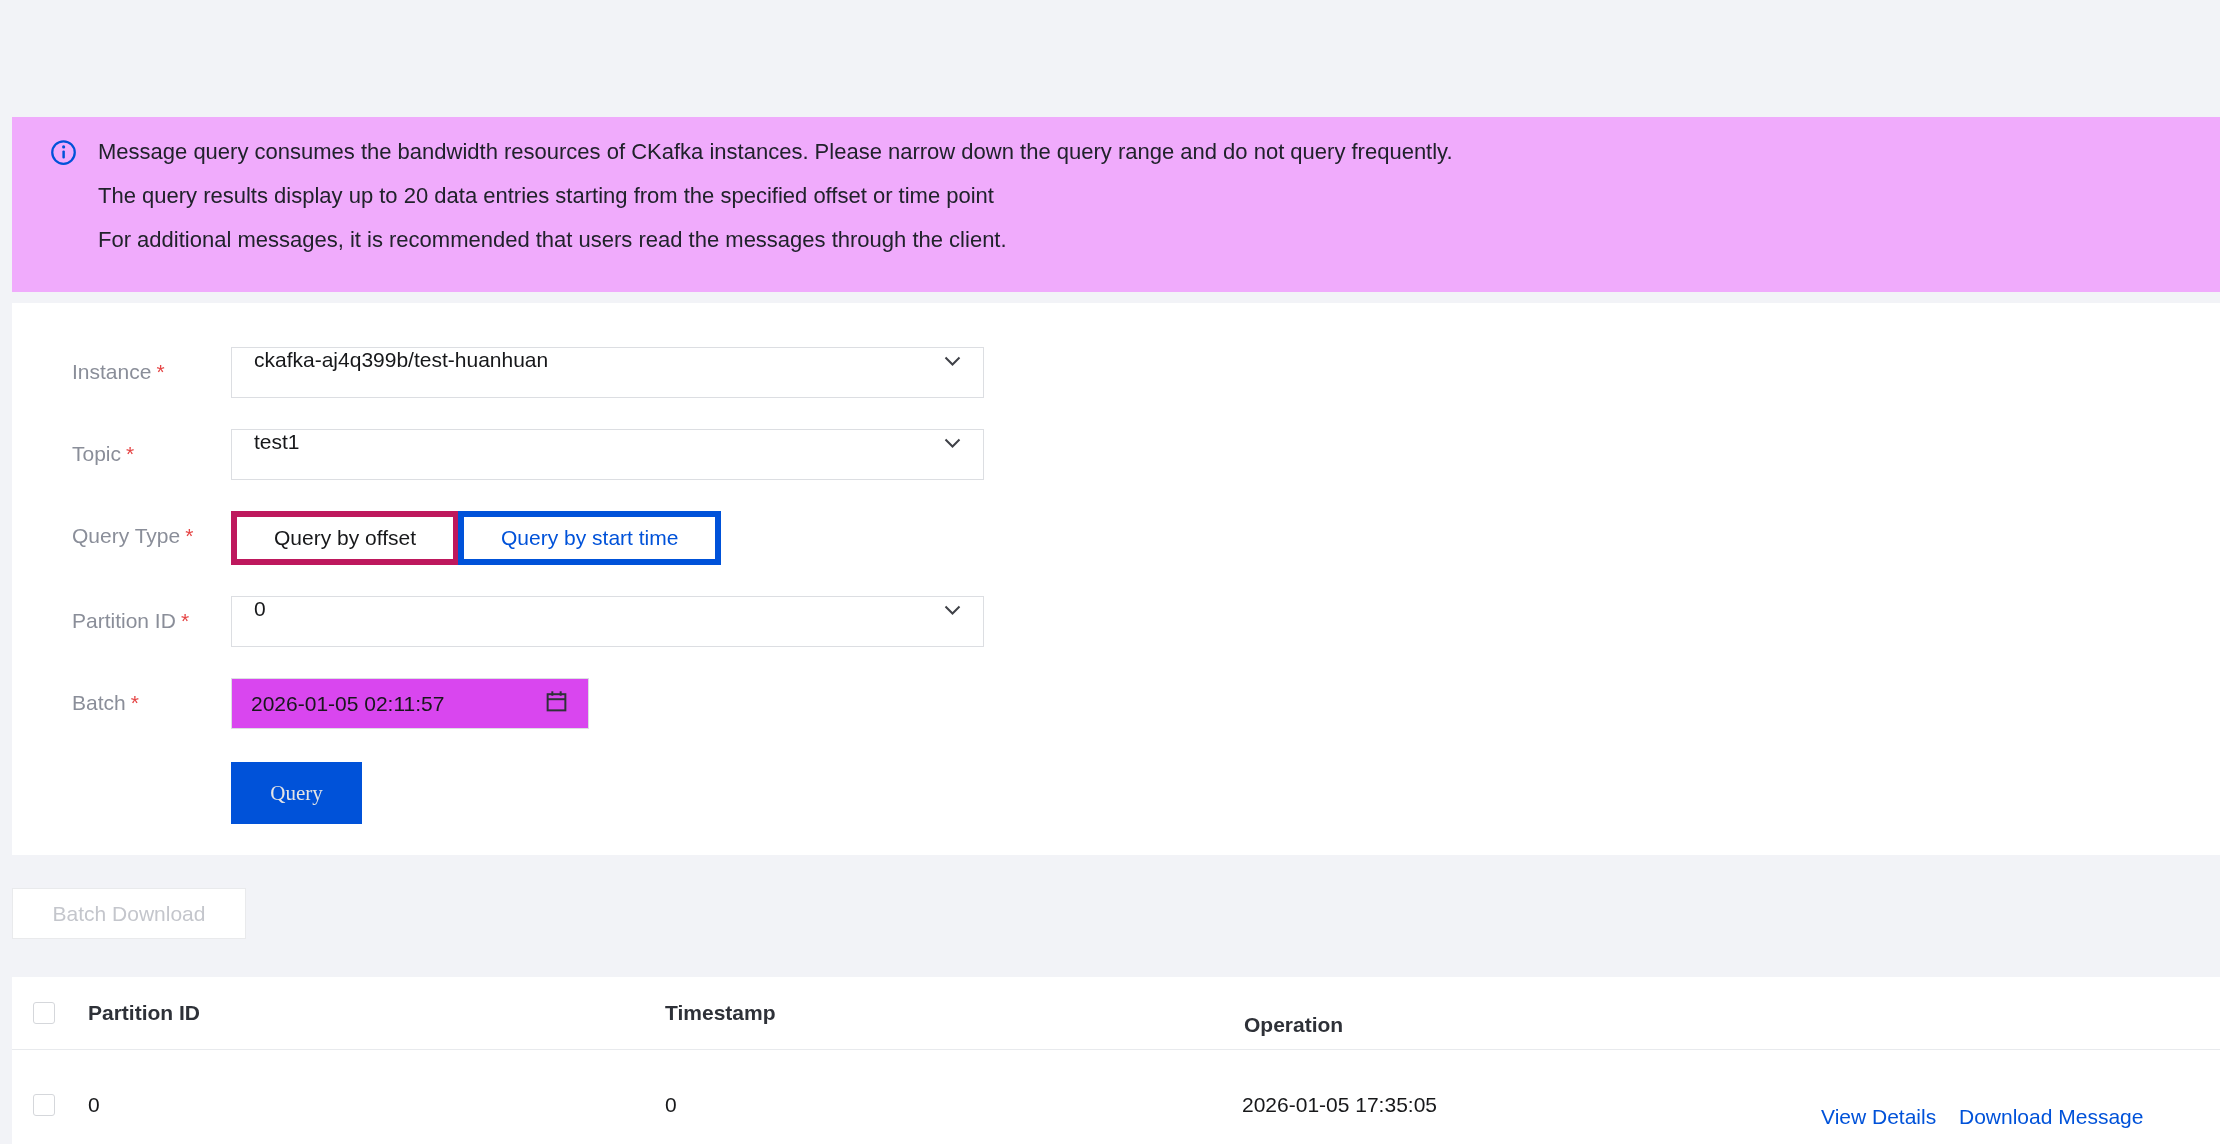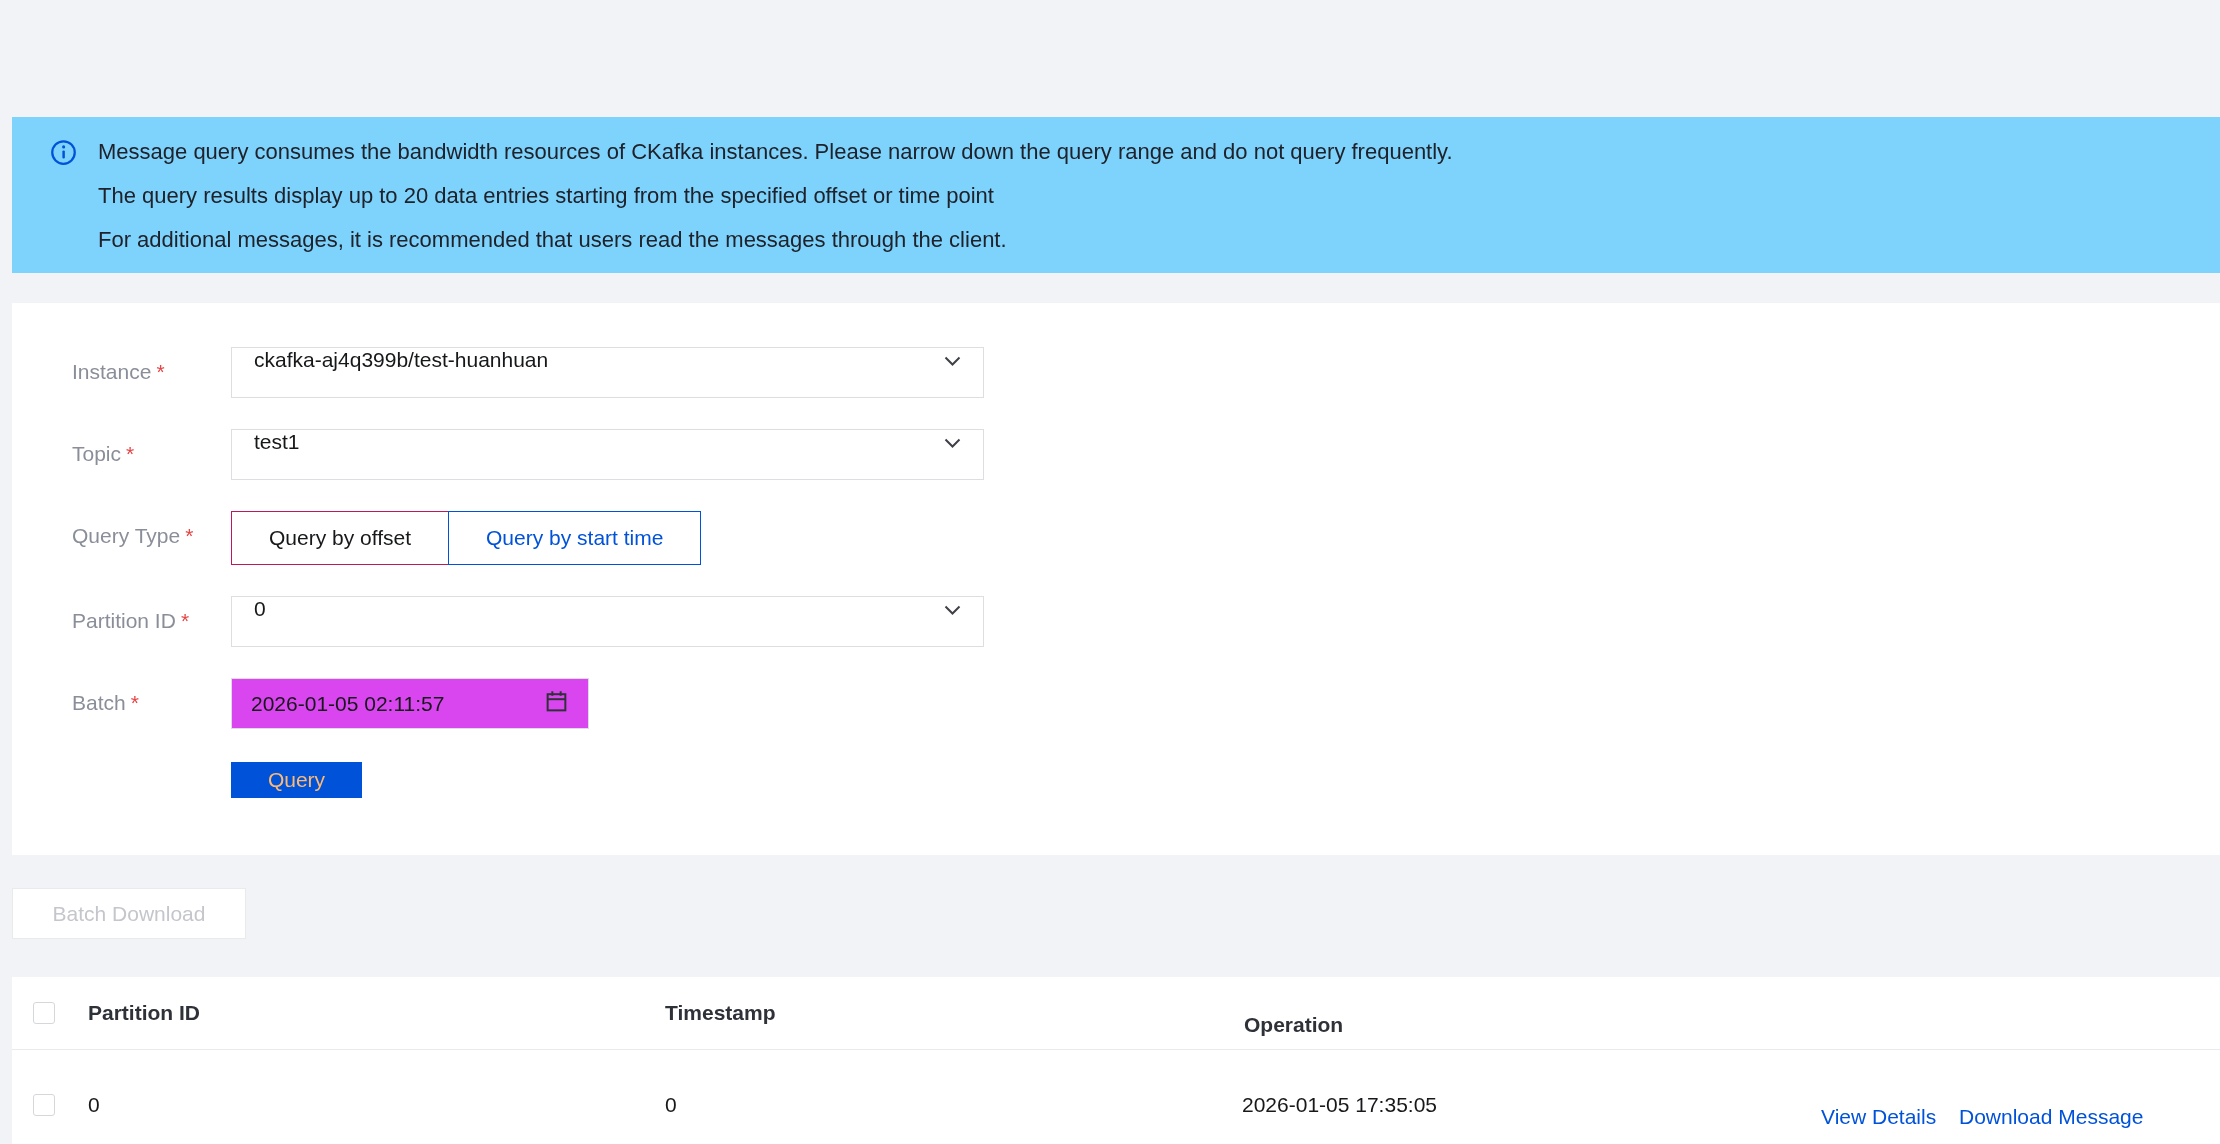--- a/index.html
+++ b/index.html
@@ -11,42 +11,42 @@
   
   .header { position:absolute; top:0; left:0; right:0; height:80px; background:#ffffff; }
   .page-title { position:absolute; left:11px; top:17px; font-size:29px; font-weight:700; color:#0f0f0f; letter-spacing:0.2px; }
   .region-box { position:absolute; left:266px; top:8px; height:53px; min-width:214px; background:#fff;
                 border:1px solid #e1e3e6; display:flex; align-items:center; padding:0 18px; cursor:pointer; }
   .region-box .globe { width:28px; height:28px; margin-right:11px; flex:0 0 auto; }
   .region-label { font-size:23px; color:#17181a; }
   .region-chevron { margin-left:12px; }
 
   
-  .banner { position:absolute; left:12px; right:0; top:117px; height:156px; background:#7dd3fc;
+  .banner { position:absolute; left:12px; right:0; top:117px; height:175px; background:#f0abfc;
             display:flex; padding:13px 20px 0 38px; }
   .banner .info-icon { width:27px; height:27px; margin-top:9px; flex:0 0 auto; }
   .banner-lines { margin-left:21px; }
   .banner-line { font-size:22px; line-height:44px; color:#20222b; }
 
   
   .card { position:absolute; left:12px; right:0; top:303px; height:552px; background:#ffffff; padding:44px 0 0 60px; }
   .form-row { display:flex; margin-bottom:31px; }
   .form-label { width:159px; flex:0 0 auto; font-size:21px; color:#8a8e99; padding-top:13px; }
   .req { color:#e54545; margin-left:5px; }
   .select-box { width:753px; height:51px; border:1px solid #dcdee2; background:#fff; display:flex;
                 align-items:flex-start; justify-content:space-between; padding:0 22px; font-size:21px; color:#17181a; cursor:pointer; }
   .segmented { display:flex; }
-  .seg-btn { height:54px; padding:0 37px; background:#fff; border:1px solid #be185d; font-size:21px;
+  .seg-btn { height:54px; padding:0 37px; background:#fff; border:6px solid #be185d; font-size:21px;
              color:#17181a; display:flex; align-items:center; cursor:pointer; font-family:"Liberation Sans",sans-serif; }
   .seg-btn + .seg-btn { margin-left:-1px; }
   .seg-btn.selected { border-color:#0052d9; color:#0052d9; position:relative; z-index:1; }
   .time-box { width:358px; height:51px; border:1px solid #dcdee2; background:#d946ef; display:flex;
               align-items:center; justify-content:space-between; padding:0 19px; font-size:21px; color:#17181a; cursor:pointer; }
-  .query-btn { margin-top:2px; width:131px; height:36px; background:#0052d9; border:none; color:#fdba74;
-               font-size:21px; cursor:pointer; font-family:Liberation Sans, sans-serif; }
+  .query-btn { margin-top:2px; width:131px; height:62px; background:#0052d9; border:none; color:#e5e5e5;
+               font-size:21px; cursor:pointer; font-family:Liberation Serif, serif; }
 
   
   .batch-btn { position:absolute; left:12px; top:888px; width:234px; height:51px; background:#fff;
                border:1px solid #e9eaec; color:#c4c6cc; font-size:21px; cursor:not-allowed; font-family:Liberation Sans, sans-serif; }
 
   
   .table { position:absolute; left:12px; right:0; top:977px; bottom:0; background:#ffffff; }
   .t-head { display:flex; align-items:center; height:73px; border-bottom:1px solid #e8eaed; }
   .t-row  { display:flex; align-items:center; height:110px; }
   .col-check { width:76px; flex:0 0 auto; padding-left:21px; }

